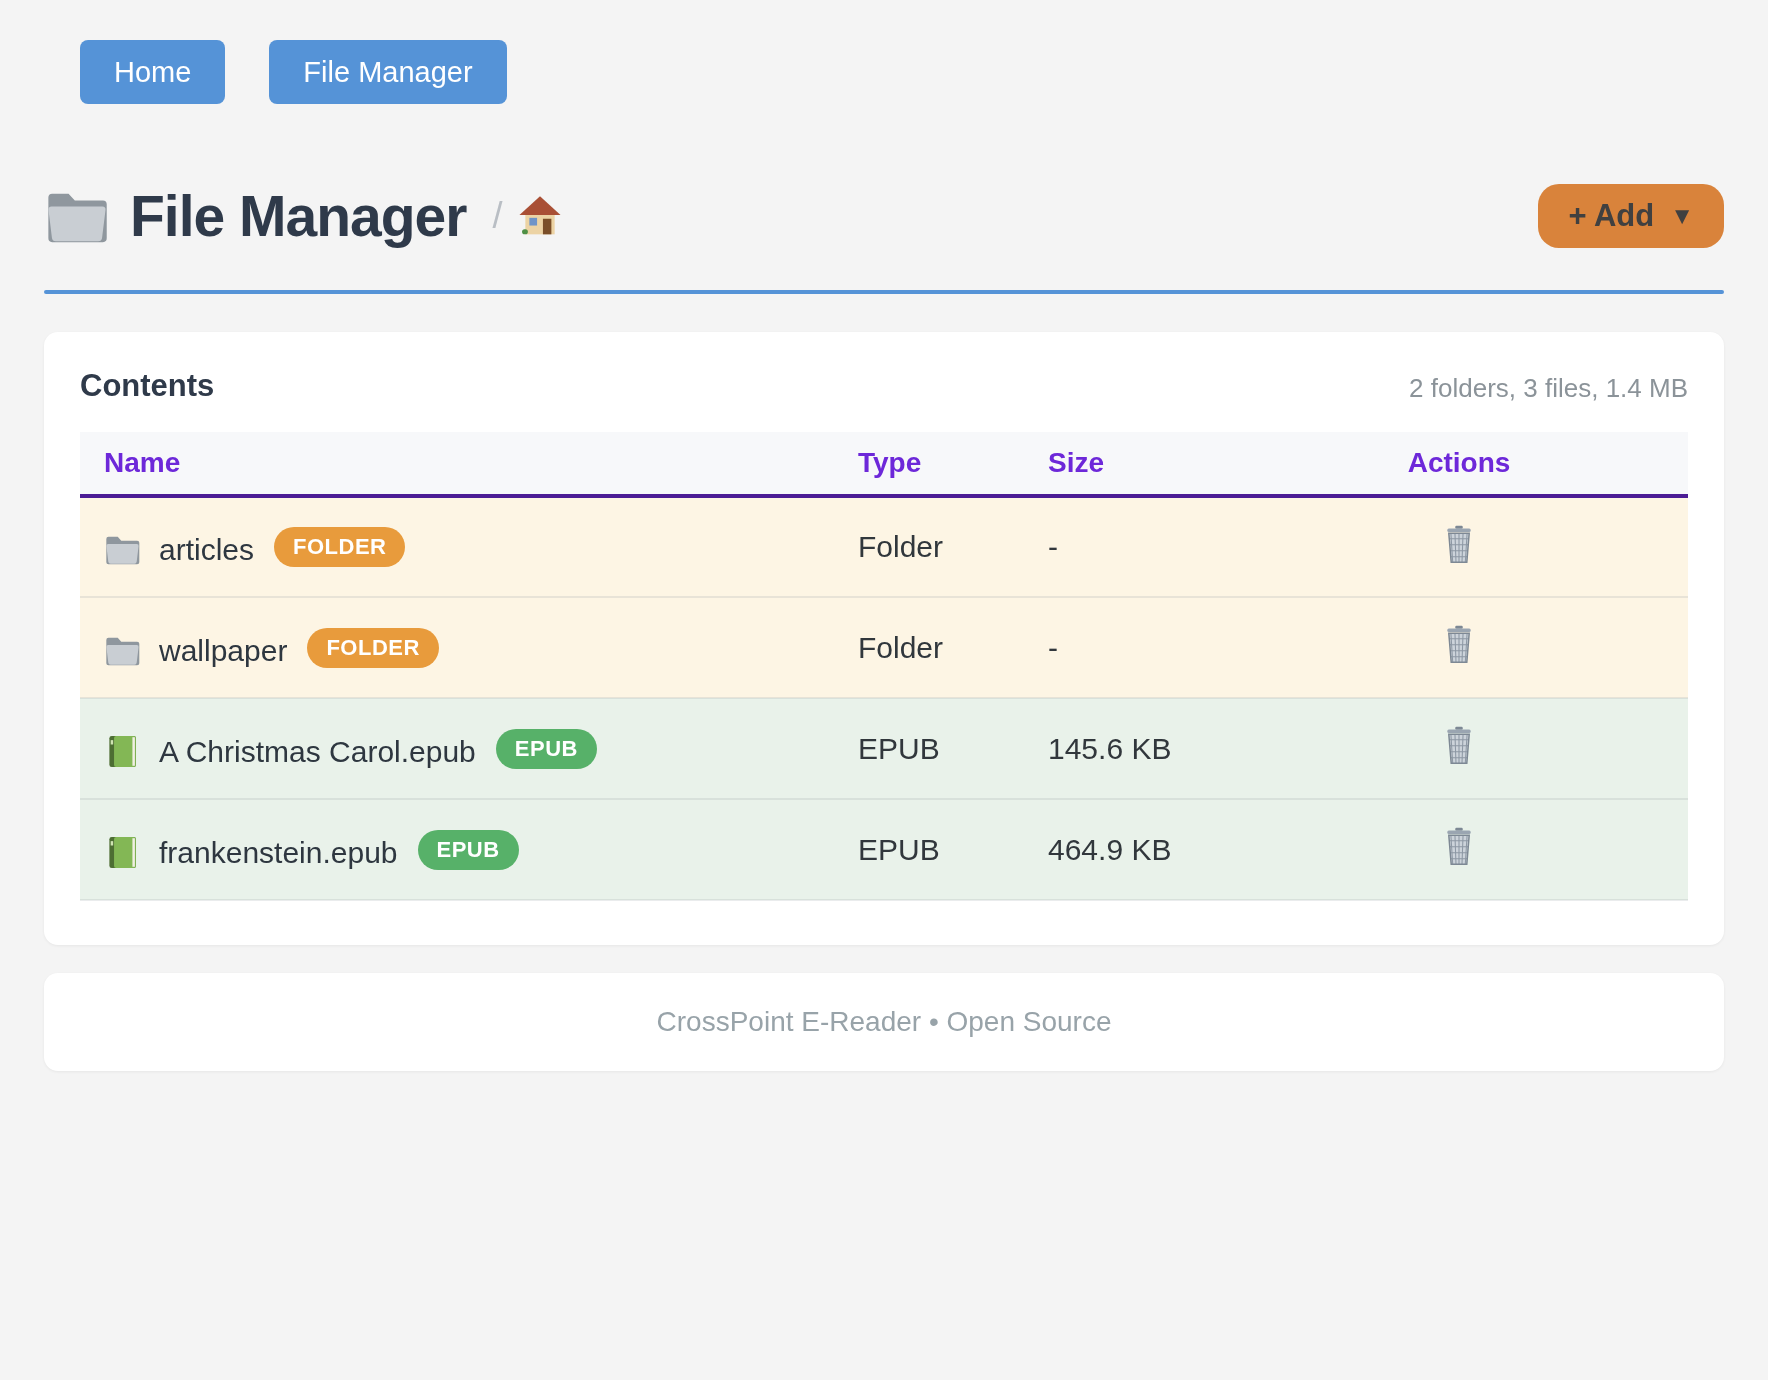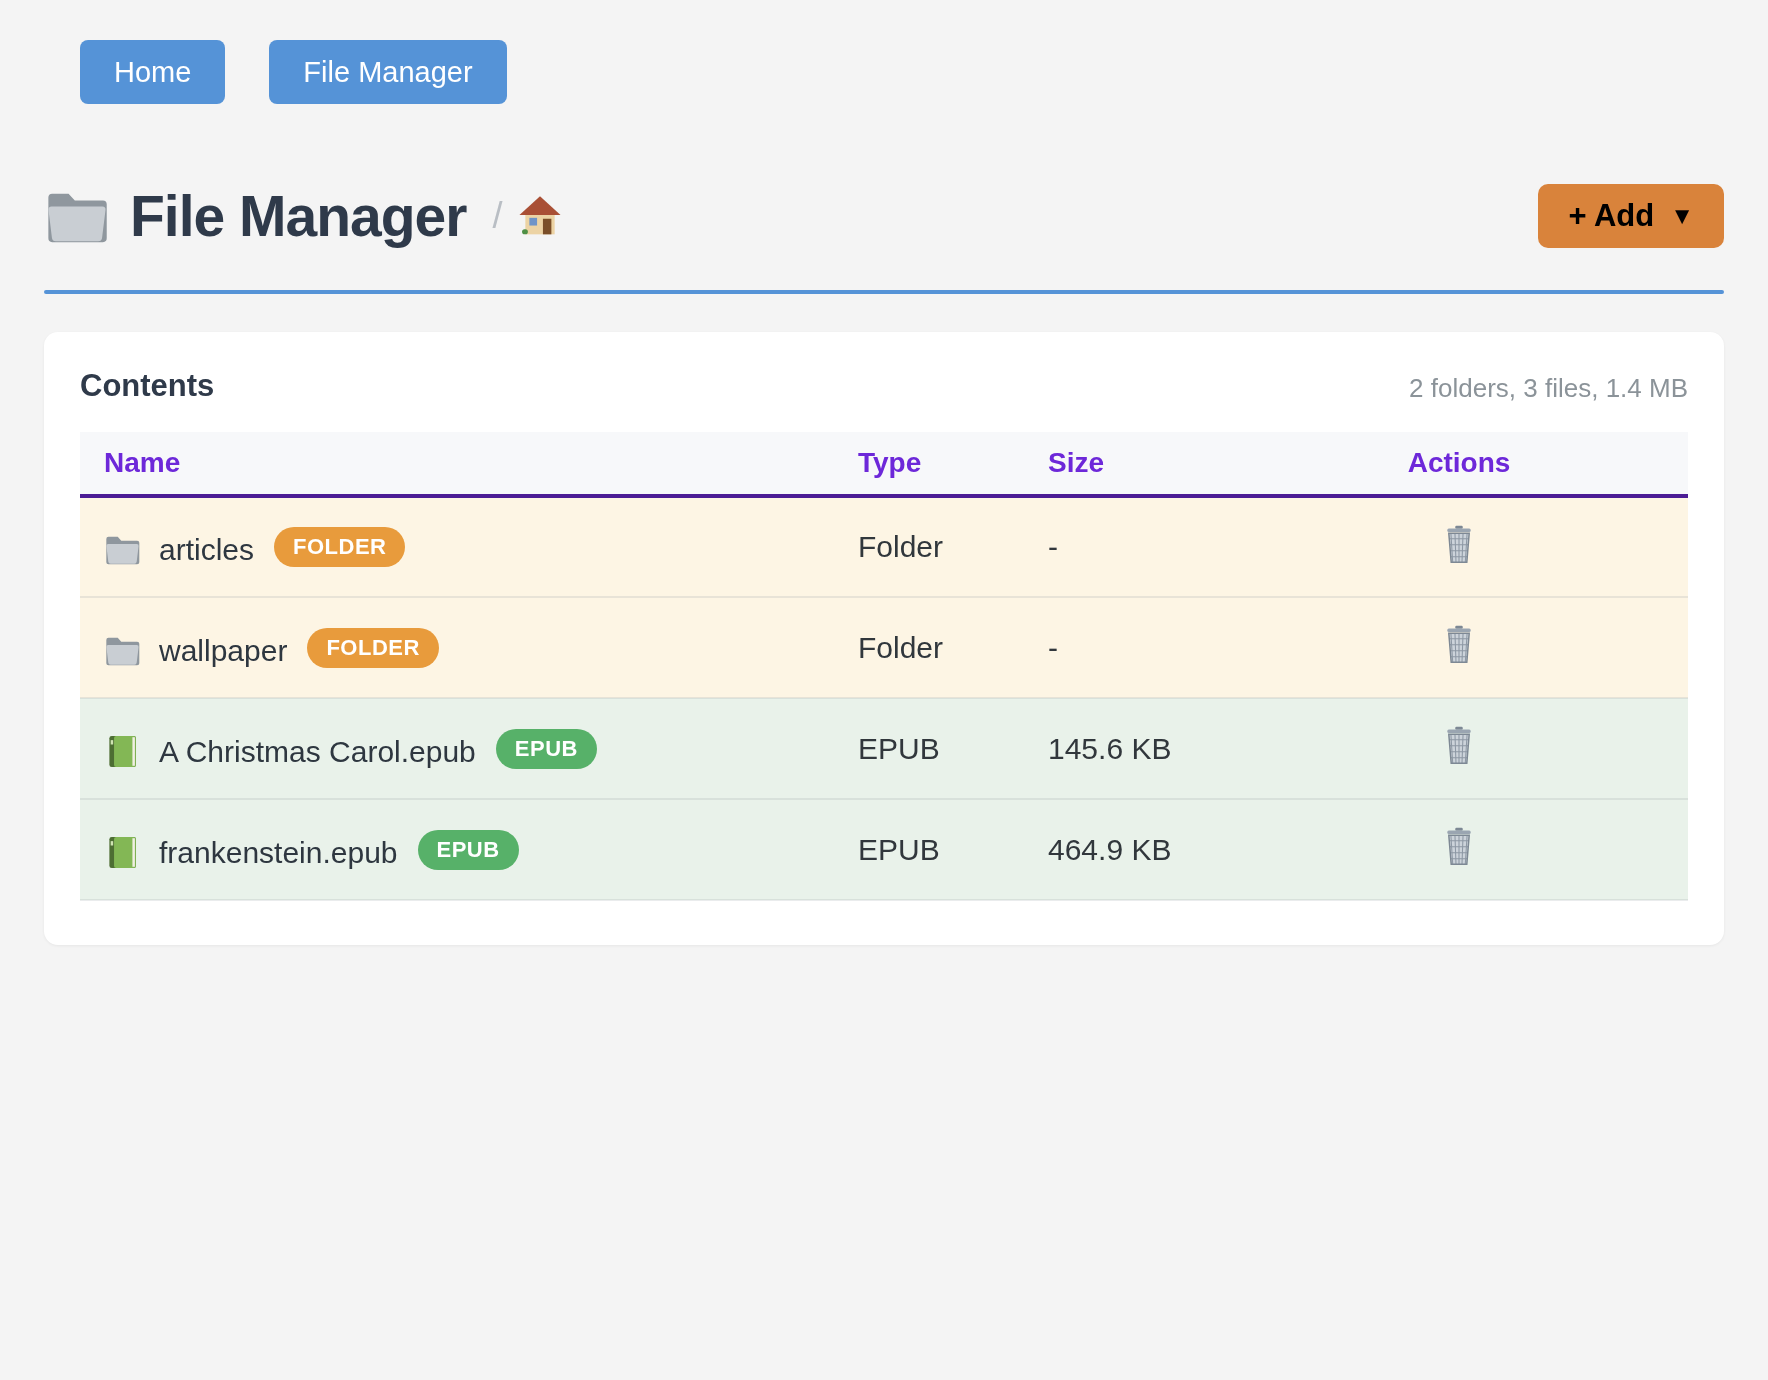--- a/index.html
+++ b/index.html
@@ -31,22 +31,22 @@
   h1 {
     margin: 0 0 0 20px; font-size: 57px; font-weight: bold;
     color: #2f3a4a; letter-spacing: -1px;
   }
   .crumb-sep { font-size: 36px; color: #b9bec4; margin-left: 26px; font-weight: normal; }
   .crumb-home { margin-left: 16px; display: inline-flex; cursor: pointer; text-decoration: none; }
   .crumb-home svg { width: 44px; height: 44px; }
 
   .add-btn {
     height: 64px; padding: 0 30px;
-    background: #d9833b; color: #000000;
-    border: none; border-radius: 10px; cursor: pointer;
+    background: #d9833b; color: #404040;
+    border: none; border-radius: 21px; cursor: pointer;
     font-family: inherit; font-size: 31px; font-weight: bold;
     display: flex; align-items: center; gap: 16px;
   }
   .add-btn .caret { font-size: 24px; line-height: 1; }
 
   .blue-rule { margin-top: 24px; height: 4px; background: #5593d7; border-radius: 2px; }
 
   
   .card {
     background: #ffffff; border-radius: 14px;
@@ -267,14 +267,17 @@
         <svg>
                   <use href="#sym-trash"></use>
                 </svg>
       </button>
     </td>
   </tr>
         </tbody>
     </table>
   </section>
 
+  <footer class="card footer-card">
+    <span class="footer-text">CrossPoint E-Reader • Open Source</span>
+  </footer>
 
 </div>
 
 </body></html>

